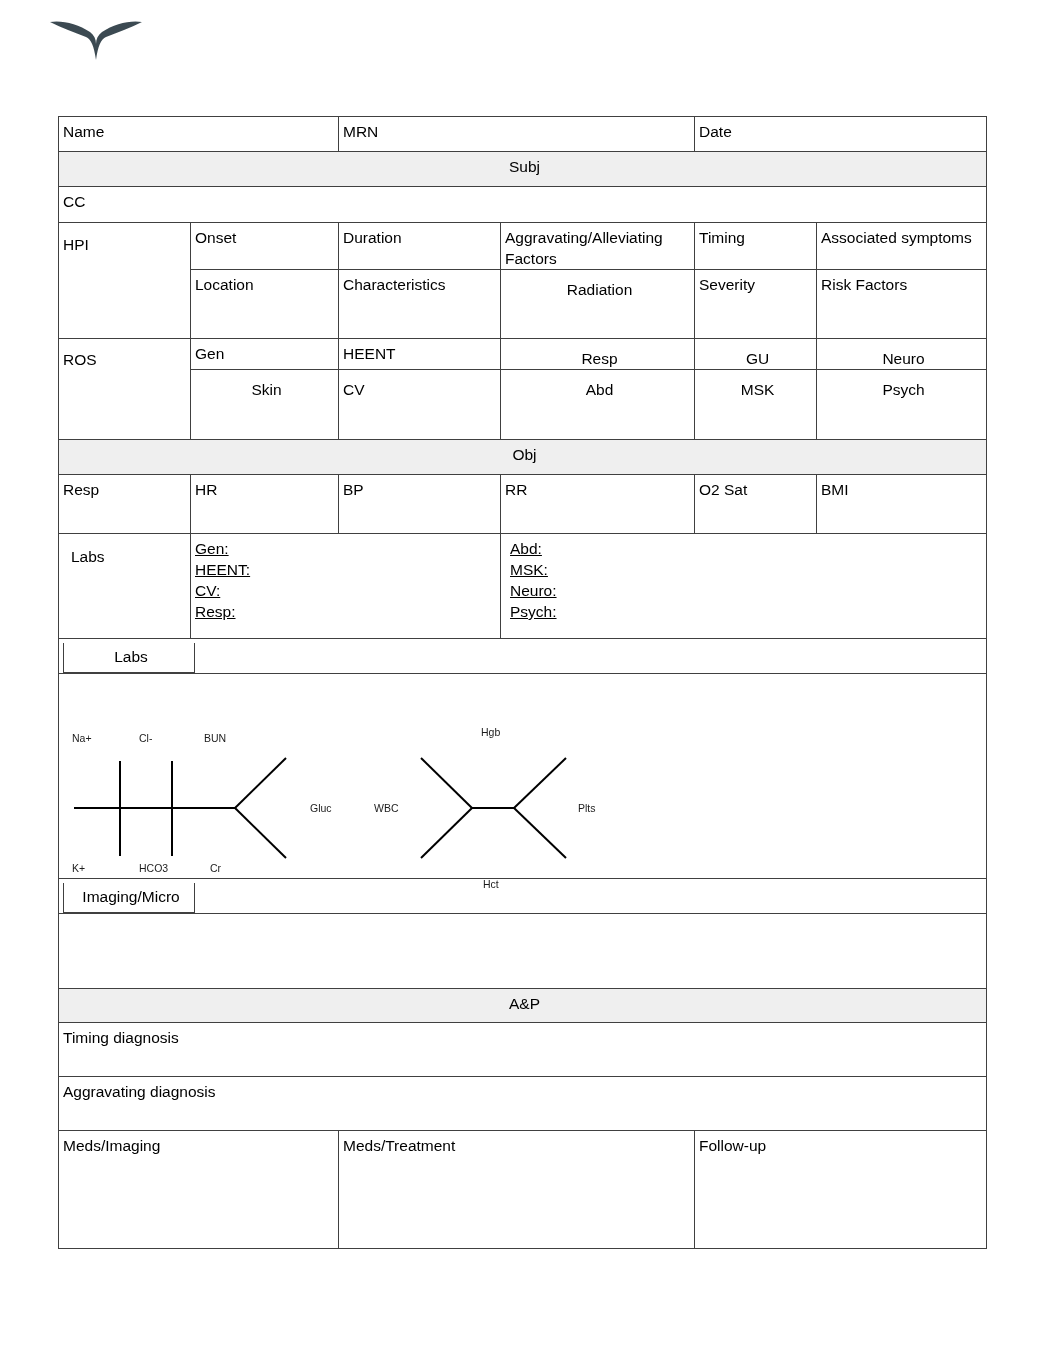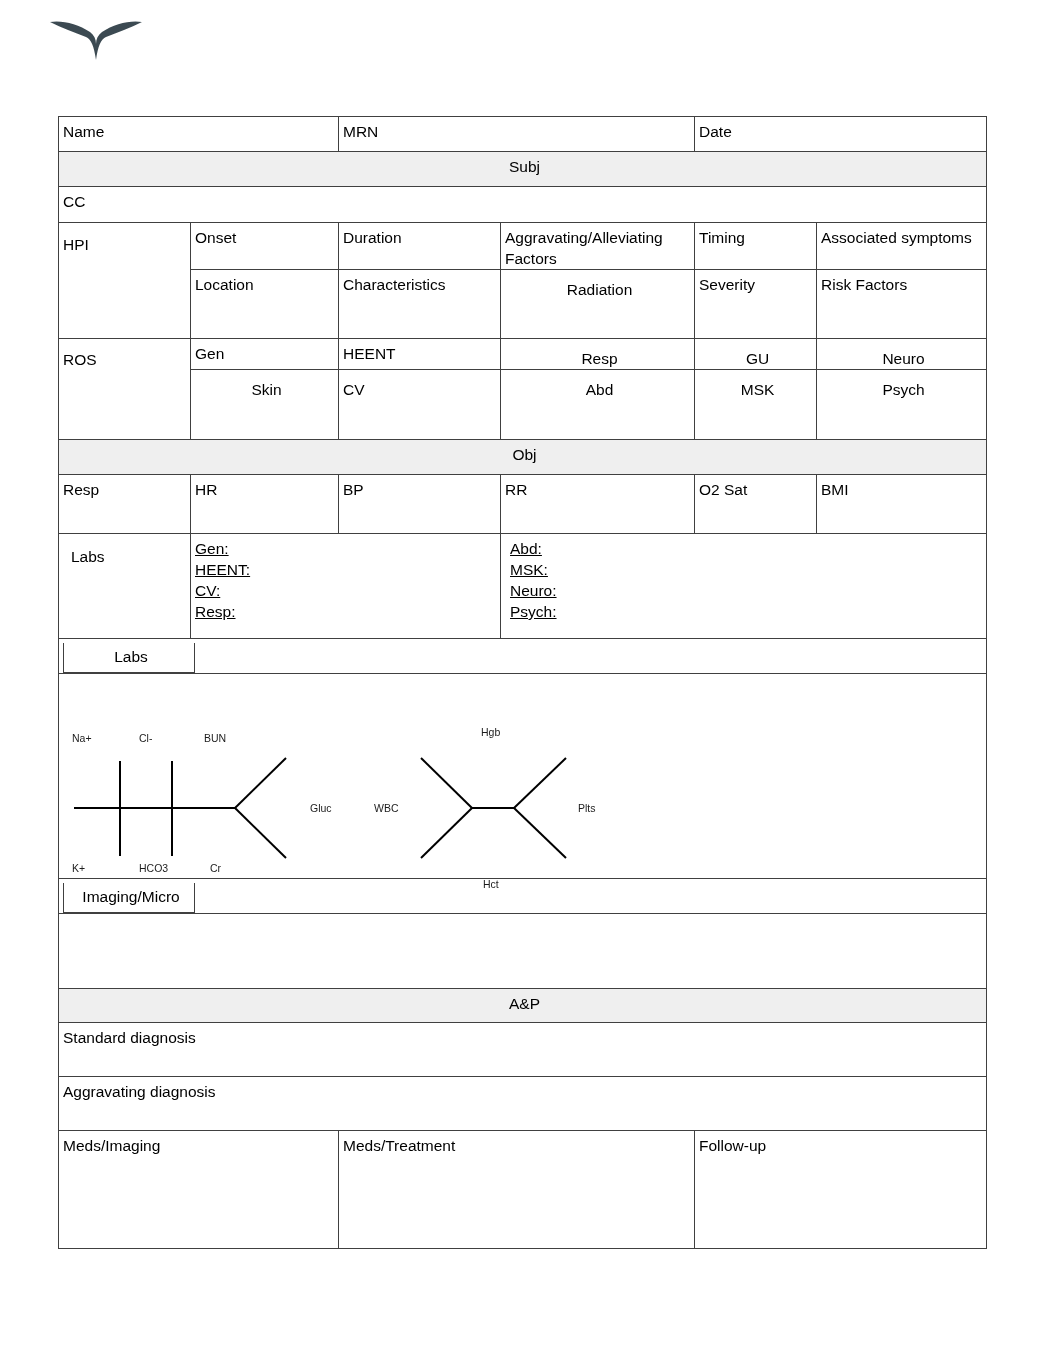--- a/index.html
+++ b/index.html
@@ -307,21 +307,21 @@
   </tr>
 
   <tr>
     <td class="band" colspan="6" style="height:29px">
       <span class="cellwrap">A&amp;P</span>
     </td>
   </tr>
 
   <tr>
     <td colspan="6" style="height:49px">
-      <span class="cellwrap">Standard diagnosis</span>
+      <span class="cellwrap">Timing diagnosis</span>
     </td>
   </tr>
 
   <tr>
     <td colspan="6" style="height:49px">
       <span class="cellwrap">Aggravating diagnosis</span>
     </td>
   </tr>
 
   <tr>

